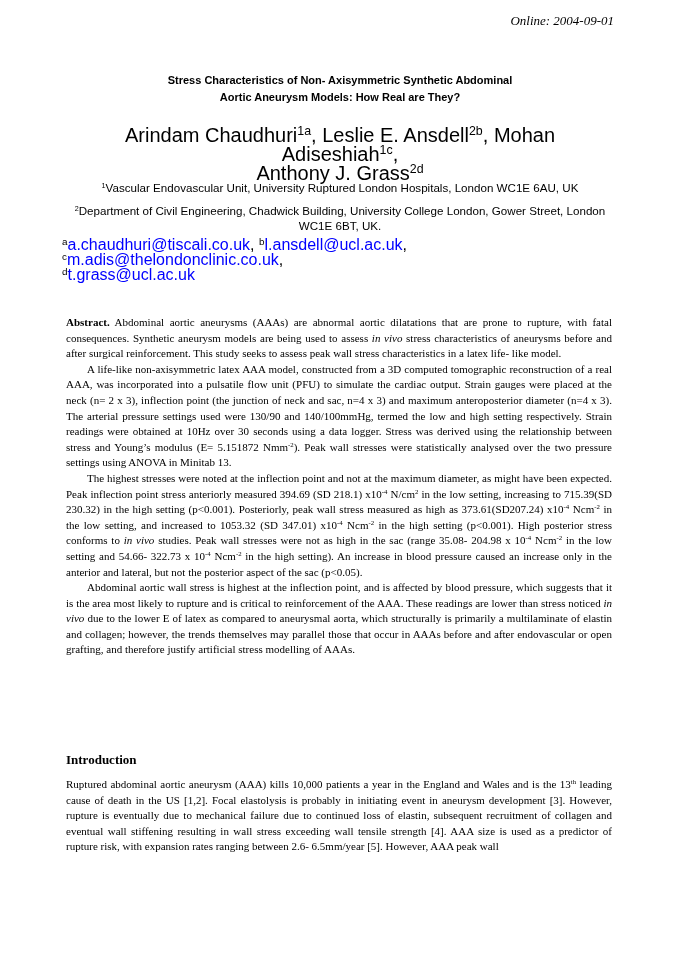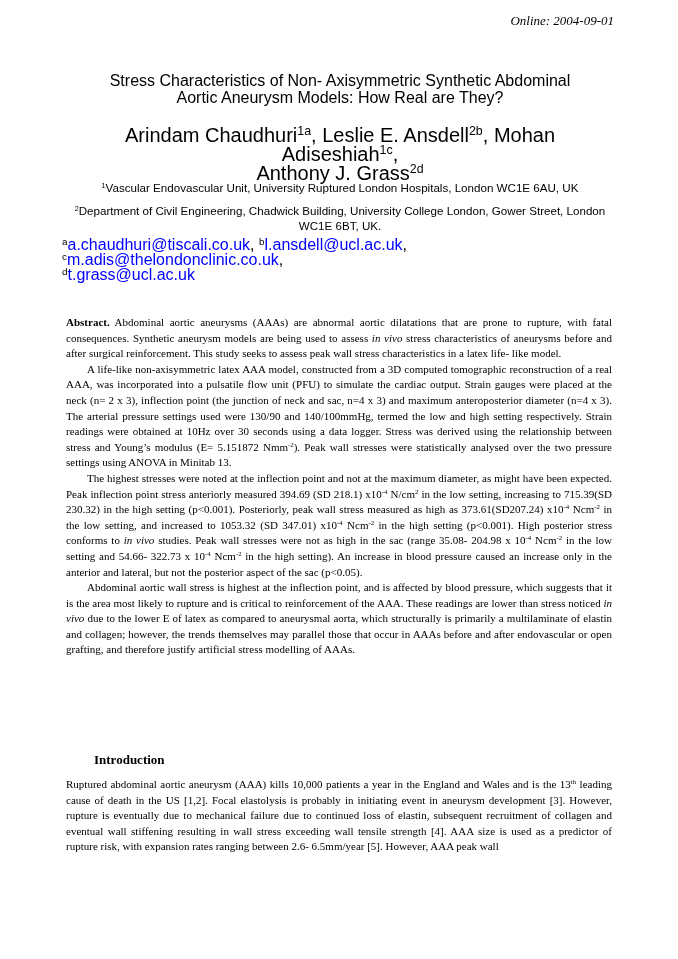--- a/index.html
+++ b/index.html
@@ -4,35 +4,35 @@
   <style>
     html, body { margin: 0; padding: 0; background: #ffffff; }
     body {
       width: 678px; height: 959px; position: relative; overflow: hidden;
       color: #000;
     }
     .page { position: absolute; left: 0; top: 0; width: 678px; height: 959px; }
     .hdr { position: absolute; left: 62px; top: 15px; font-family: "Liberation Serif", serif; font-style: italic; font-size: 10.4px; line-height: 11.2px; }
     .hdr div { white-space: nowrap; }
     .online { position: absolute; right: 64px; top: 15px; font-family: "Liberation Serif", serif; font-style: italic; font-size: 13px; line-height: 11.2px; }
-    .title { position: absolute; left: 66px; width: 548px; top: 72px; text-align: center; font-family: "Liberation Sans", sans-serif; font-weight: normal; font-size: 16px; line-height: 17px; }
+    .title { position: absolute; left: 66px; width: 548px; top: 72px; text-align: center; font-family: "Liberation Sans", sans-serif; font-weight: bold; font-size: 11px; line-height: 17px; }
     .authors { position: absolute; left: 66px; width: 548px; top: 126px; text-align: center; font-family: "Liberation Sans", sans-serif; font-size: 20px; line-height: 19px; }
     .aff { position: absolute; left: 62px; width: 556px; text-align: center; font-family: "Liberation Sans", sans-serif; font-size: 11.6px; line-height: 15px; }
     .aff1 { top: 180px; }
     .aff2 { top: 203px; }
     .emails { position: absolute; left: 62px; width: 556px; top: 237px; text-align: left; font-family: "Liberation Sans", sans-serif; font-size: 16px; line-height: 15px; }
     .emails a { color: #0000ff; text-decoration: none; }
     sup { font-size: 0.62em; line-height: 0; vertical-align: 0.55em; }
     .kw { position: absolute; left: 66px; top: 284px; font-family: "Liberation Sans", sans-serif; font-size: 11.6px; line-height: 14px; white-space: nowrap; }
     .kw b { font-weight: bold; }
     .body { position: absolute; left: 66px; width: 546px; font-family: "Liberation Serif", serif; font-size: 11px; line-height: 15.6px; text-align: justify; }
     .body p { margin: 0; }
     .body p.ind { text-indent: 21px; }
     .abstract { top: 315px; }
-    .intro-h { position: absolute; left: 66px; top: 752px; font-family: "Liberation Serif", serif; font-weight: bold; font-size: 13px; margin-left: 28px; }
+    .intro-h { position: absolute; left: 66px; top: 752px; font-family: "Liberation Serif", serif; font-weight: bold; font-size: 13px; }
     .intro { top: 777px; }
     .b { font-weight: bold; }
     .i { font-style: italic; }
   </style>
 </head>
 <body>
 
 <div class="page">
 
   <div class="online">Online: 2004-09-01</div>

